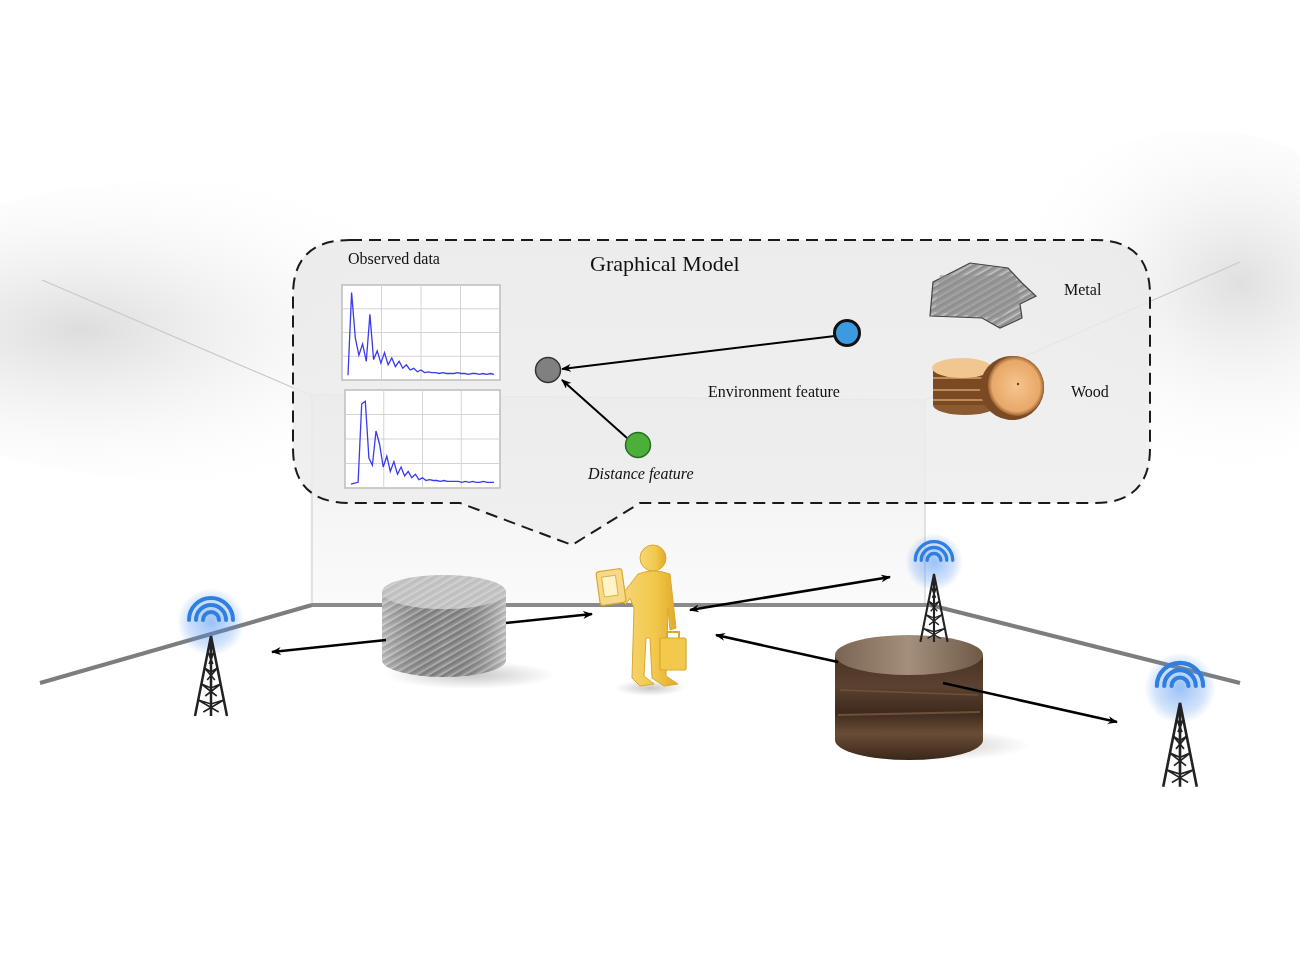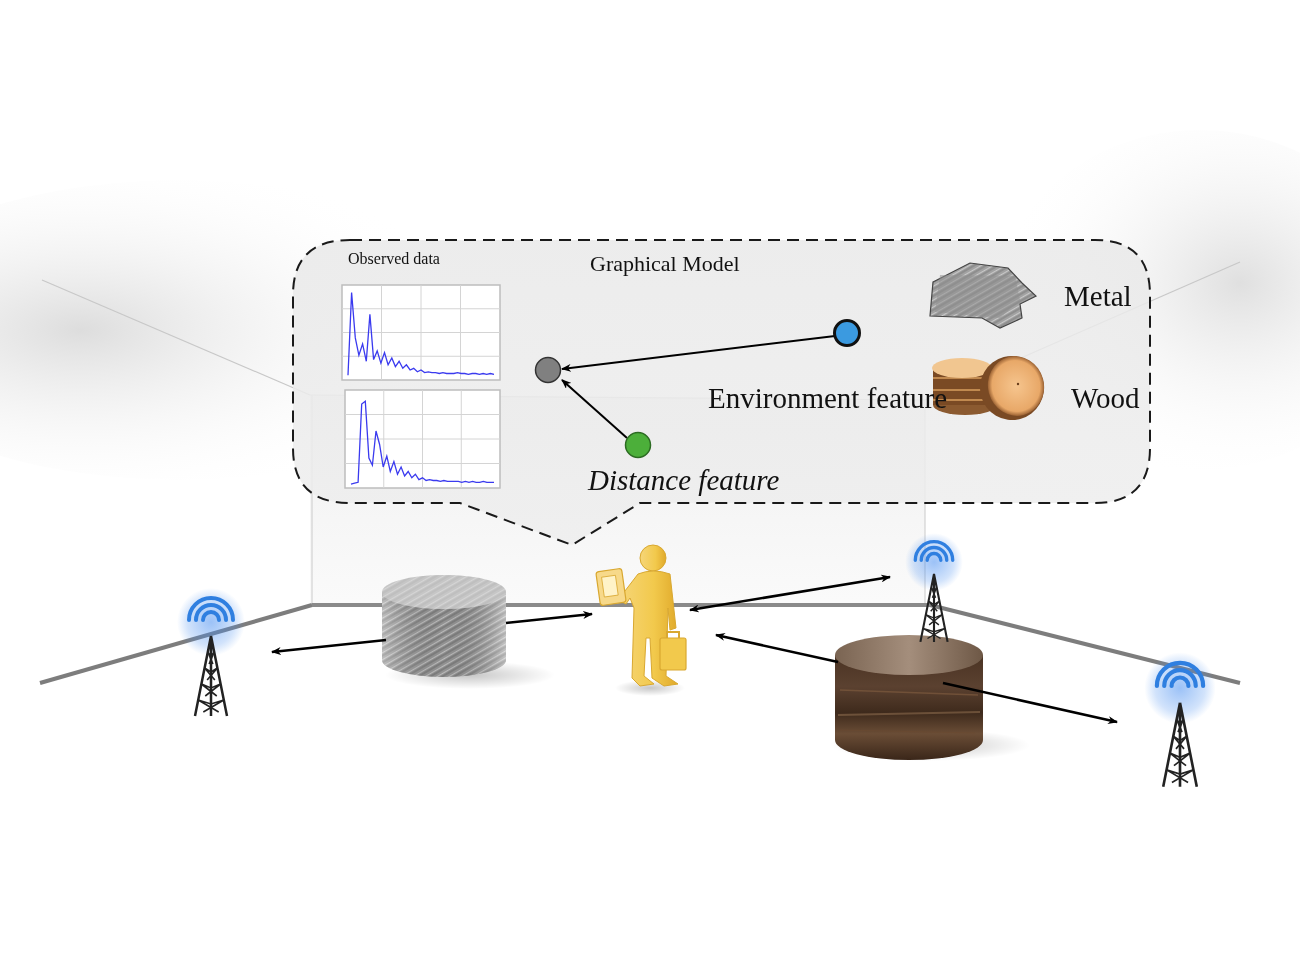--- a/index.html
+++ b/index.html
@@ -1,20 +1,20 @@
 <!DOCTYPE html>
 <html><head>
 <meta charset="utf-8">
 <style>
   html, body { margin: 0; padding: 0; background: #ffffff; }
   body { width: 1300px; height: 975px; overflow: hidden; position: relative;
          font-family: "Liberation Serif", "DejaVu Serif", serif; }
   #scene { position: absolute; left: 0; top: 0; width: 1300px; height: 975px; }
   .html-lbl { position: absolute; font-family: "Liberation Serif", "DejaVu Serif", serif;
-              color: #111; font-size: 29px; white-space: nowrap; line-height: 1; }
+              color: #111; font-size: 16px; white-space: nowrap; line-height: 1; }
 </style>
 </head>
 <body>
 
 <svg id="scene" viewBox="0 0 1300 975" xmlns="http://www.w3.org/2000/svg">
   <defs>
     <radialGradient id="wallShadeL" cx="0.35" cy="0.5" r="0.6">
       <stop offset="0" stop-color="#d9d9d9" stop-opacity="0.9"></stop>
       <stop offset="1" stop-color="#ffffff" stop-opacity="0"></stop>
     </radialGradient>

